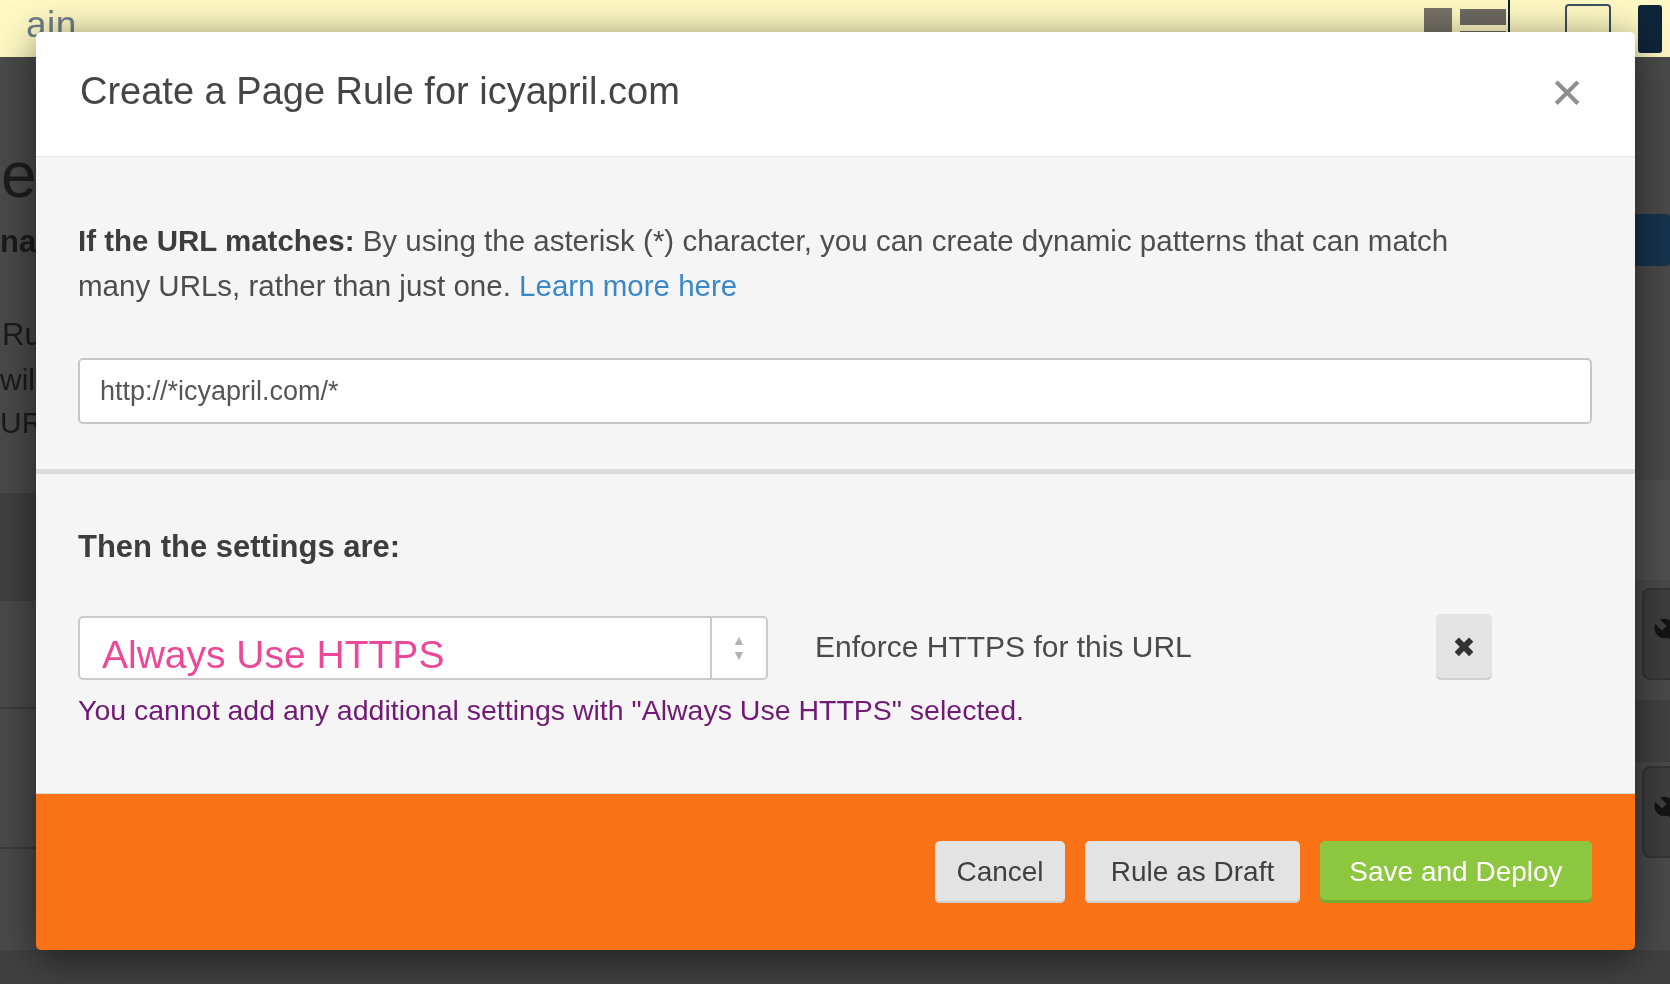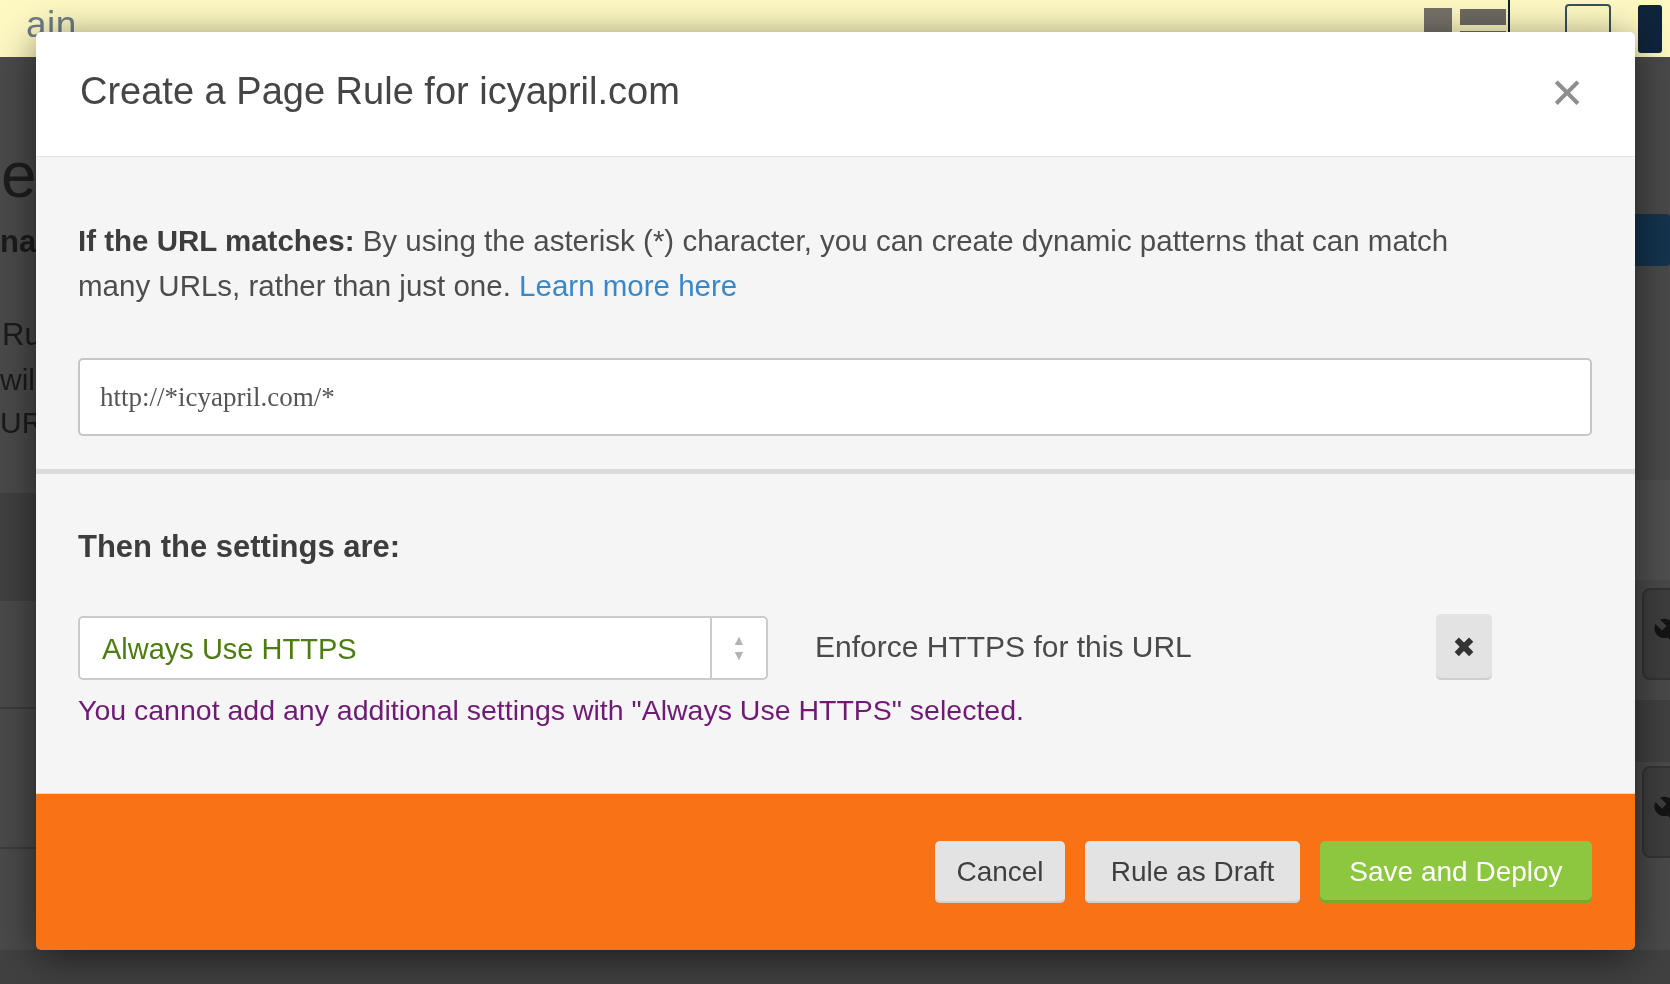--- a/index.html
+++ b/index.html
@@ -60,36 +60,36 @@
     font-size: 42px; color: #8e8e8e; text-align: center; line-height: 46px;
     cursor: pointer; background: none; border: none;
     font-family: "Liberation Sans", sans-serif;
   }
 
   .url-paragraph { left: 42px; top: 186px; width: 1410px; font-size: 29.5px; line-height: 45px; color: #4d4d4d; }
   .url-paragraph .lead { font-weight: bold; color: #3d3d3d; }
   .url-paragraph a { color: #3a87c8; text-decoration: none; cursor: pointer; }
 
   .url-input {
-    left: 42px; top: 326px; width: 1514px; height: 78px;
+    left: 42px; top: 326px; width: 1514px; height: 66px;
     background: #fff; border: 2px solid #c6c6c6; border-radius: 5px;
     font-size: 27px; color: #555; padding: 0 20px;
-    font-family: Liberation Serif, serif;
+    font-family: Liberation Sans, sans-serif;
   }
   .section-divider { left: 0; top: 437px; width: 100%; height: 5px; background: #dbdbdb; }
 
   .settings-heading { left: 42px; top: 497px; font-size: 31px; font-weight: bold; color: #3d3d3d; }
 
   .setting-row { left: 0; top: 584px; width: 100%; height: 64px; }
   .setting-select {
     left: 42px; top: 0; width: 690px; height: 64px;
     background: #fff; border: 2px solid #cbcbcb; border-radius: 5px;
     cursor: pointer;
   }
-  .setting-select .value { position: absolute; left: 22px; top: 15px; font-size: 29px; color: #4d7c0f; }
+  .setting-select .value { position: absolute; left: 22px; top: 15px; font-size: 39px; color: #ec4899; }
   .select-arrows {
     position: absolute; right: 0; top: 0; width: 56px; height: 100%;
     border-left: 2px solid #cbcbcb;
     display: flex; flex-direction: column; align-items: center; justify-content: center; gap: 2px;
   }
   .select-arrows span { font-size: 14px; color: #b3b3b3; line-height: 13px; }
   .setting-desc { left: 779px; top: 14px; font-size: 30px; color: #4a4a4a; }
   .remove-btn {
     left: 1400px; top: -2px; width: 56px; height: 66px;
     background: #e3e3e3; border: none; border-radius: 5px;

